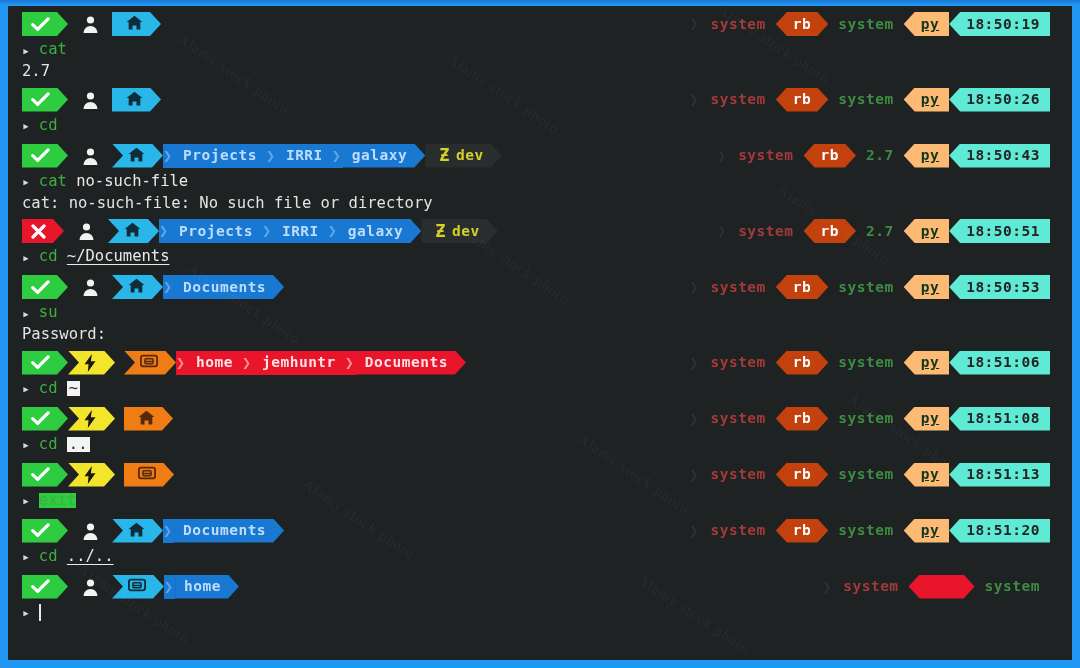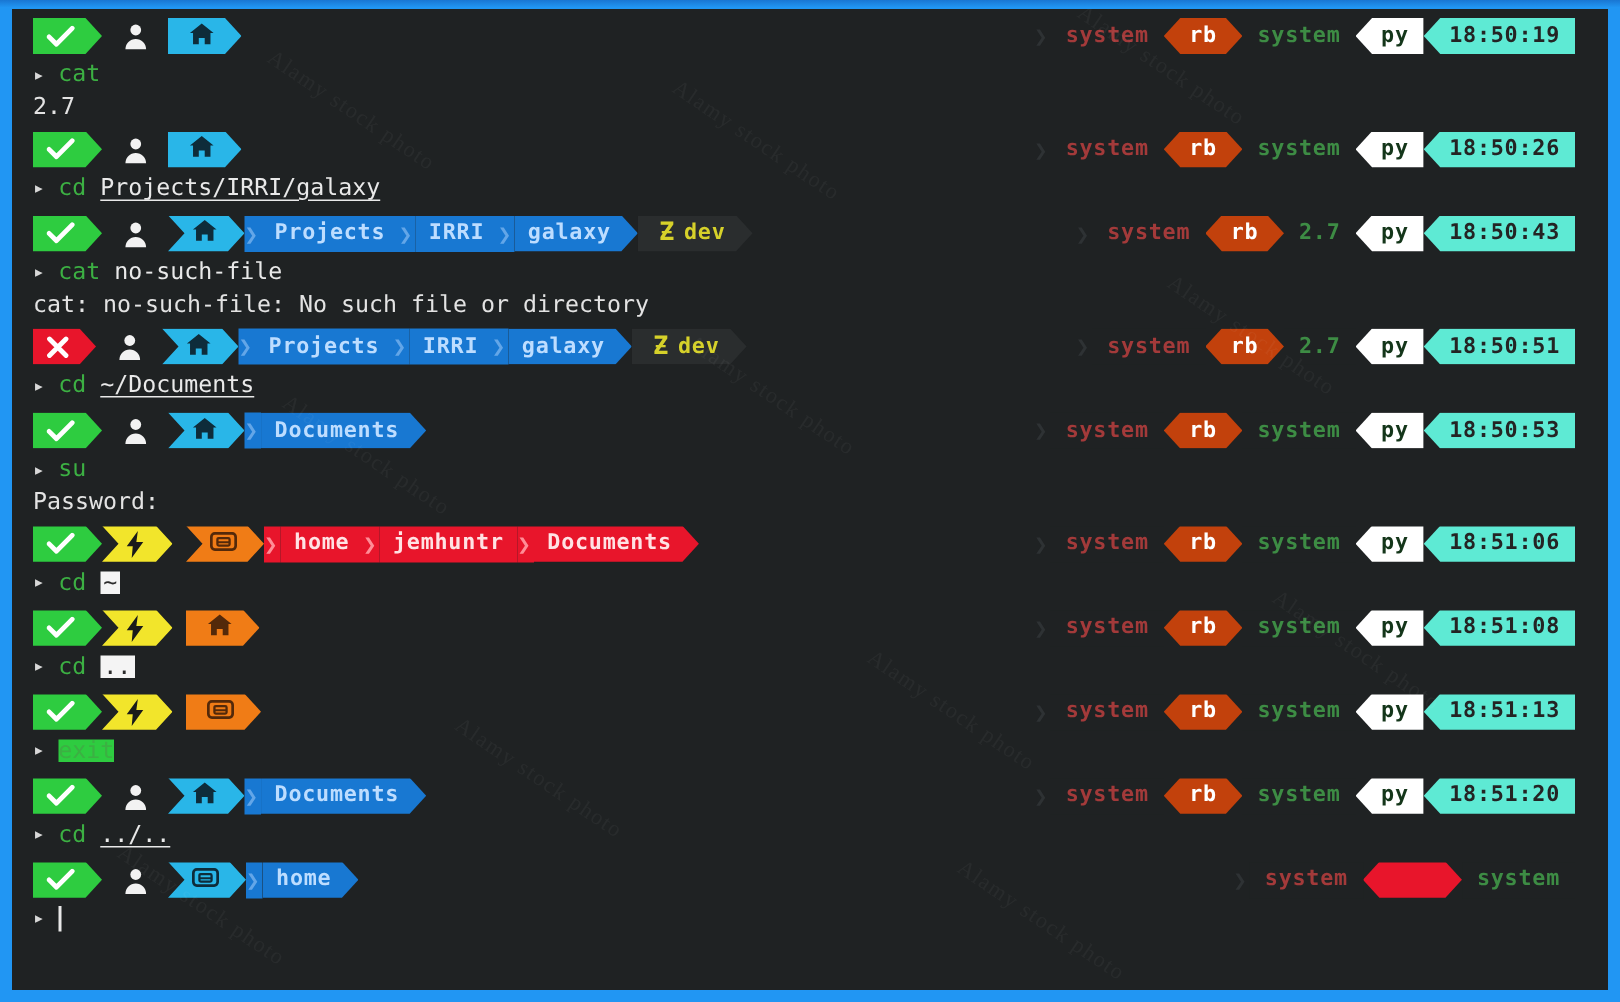--- a/index.html
+++ b/index.html
@@ -195,21 +195,21 @@
     padding-left: 17px;
   }
   .ltr {
     clip-path: polygon(11px 0, calc(100% - 11px) 0, 100% 50%, calc(100% - 11px) 100%, 11px 100%, 0 50%);
     padding-left: 17px;
     padding-right: 17px;
   }
   .r-dim-red   { background: #1f2223; color: #a33a3a; }
   .r-rb        { background: #c2410c; color: #ffffff; }
   .r-dim-green { background: #1f2223; color: #3d8c44; }
-  .r-py        { background: #ffffff; color: #14361a; }
+  .r-py        { background: #fdba74; color: #14361a; text-decoration: underline; }
   .r-time      { background: #5eead4; color: #242424; }
   .r-lead {
     display: flex; align-items: center; height: 24px;
     color: #2e3234; font-size: 15px; padding-right: 2px;
   }
   .r-blank-red {
     background: #e8152b;
     clip-path: polygon(11px 0, calc(100% - 11px) 0, 100% 50%, calc(100% - 11px) 100%, 11px 100%, 0 50%);
     width: 46px;
   }
@@ -279,21 +279,21 @@
       <path d="M1.6 18c0-4.1 3.1-7 6.9-7s6.9 2.9 6.9 7z" fill="#f2f2f2"></path>
     </svg>
             </span>
             <div class="gap"></div>
             <div class="seg pt home-cyan" style="padding-left:14px">
           <span><svg width="17" height="15" viewBox="0 0 18 16">
     <path d="M9 0.7 0.6 7.4h2.2V15.4h4.1v-4.3h4.2v4.3h4.1V7.4h2.2z" fill="#0e2c3a"></path>
   </svg></span>
         </div>
           </div>
-          <div class="cmdline"><span class="arrow">▸</span><span class="kw">cd</span><span class="plain"> </span><span class="argu">Projects/IRRI/galaxy</span></div>
+          <div class="cmdline"><span class="arrow">▸</span><span class="kw">cd</span><span class="plain"> </span></div>
           <div class="rprompt">
             <div class="r-lead">❯</div>
             <div class="rseg r-dim-red">system</div>
             <div class="rseg ltr r-rb">rb</div>
             <div class="rseg r-dim-green">system</div>
             <div class="rseg lt r-py">py</div>
             <div class="rseg lt r-time">18:50:26</div>
           </div>
         </div>
         <div class="block tall">

